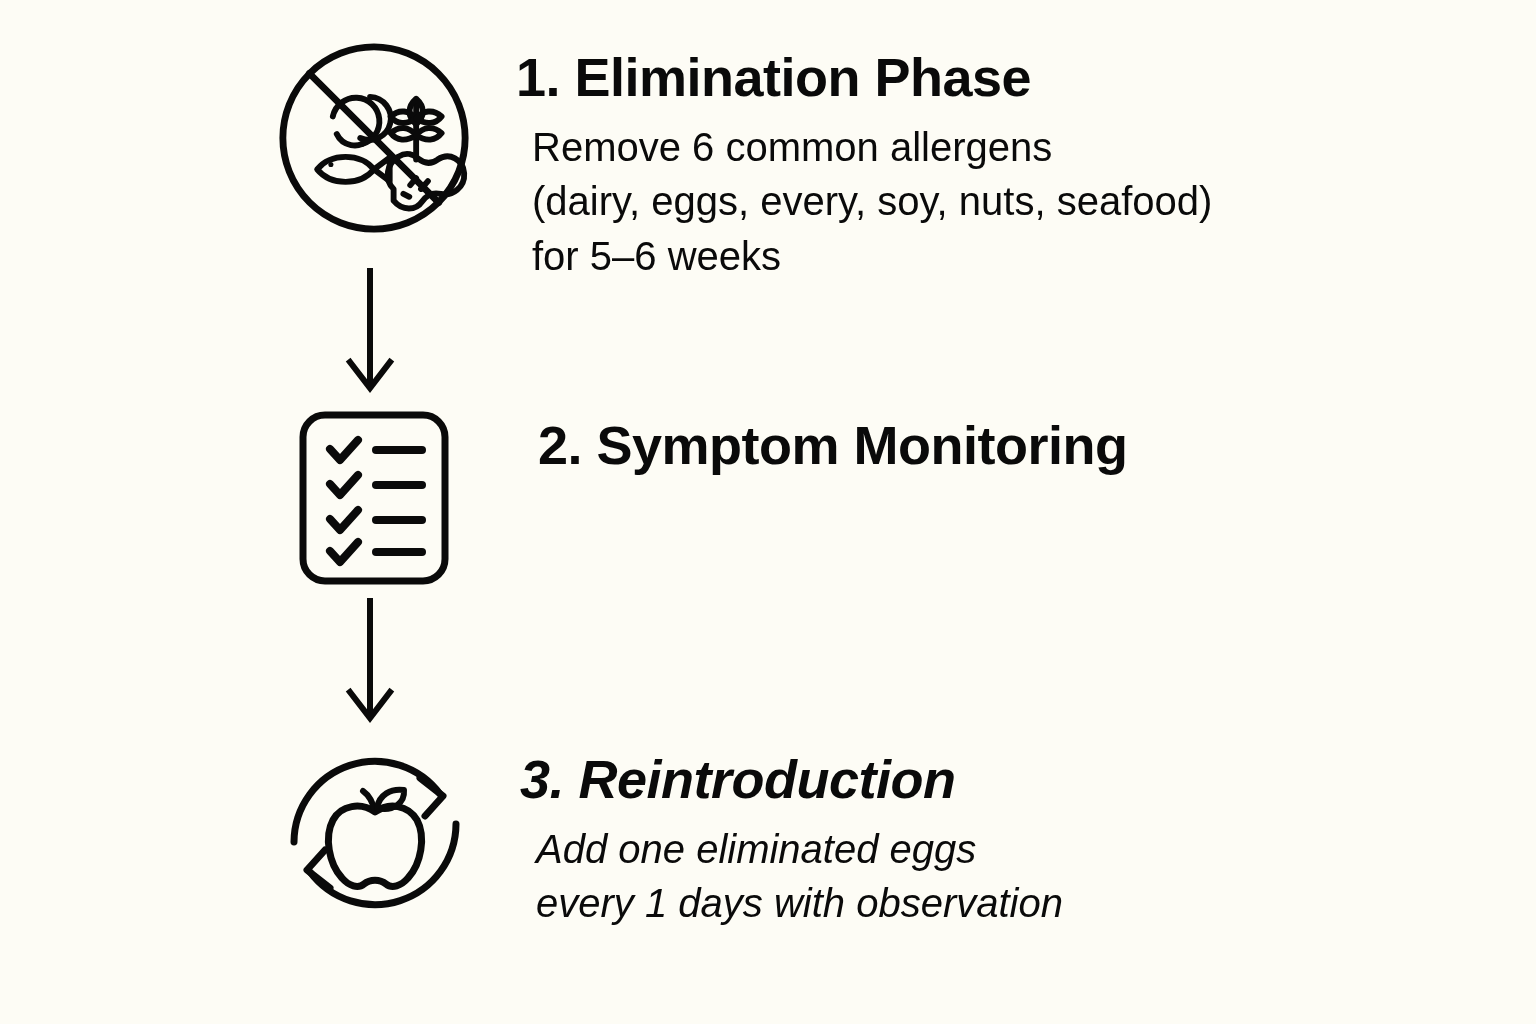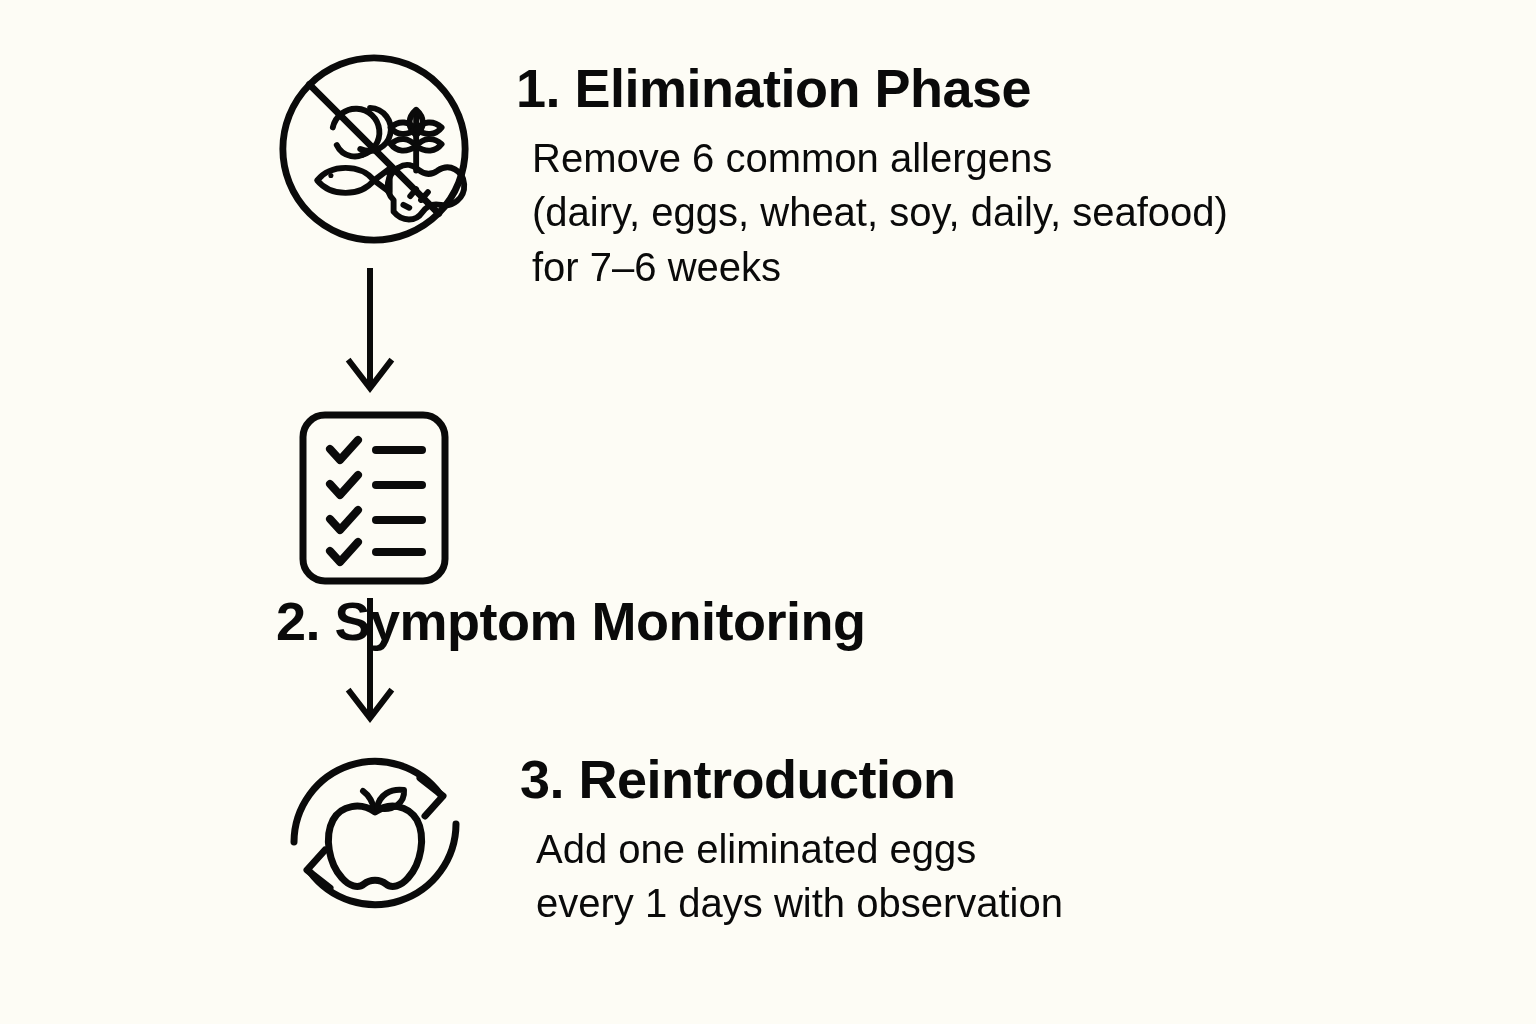--- a/index.html
+++ b/index.html
@@ -49,23 +49,23 @@
   .step-body {
     font-size: 40px;
     font-weight: 400;
     line-height: 1.36;
     margin: 16px;
     white-space: nowrap;
   }
   .step-body .bline { display: block; }
 
   
-  #step-1 { left: 276px; top: 51px;  width: 1240px; }
-  #step-2 { left: 276px; top: 410px; width: 1240px; flex-direction: column; }
-  #step-3 { left: 276px; top: 738px; width: 1240px; }
+  #step-1 { left: 276px; top: 40px;  width: 1240px; }
+  #step-2 { left: 276px; top: 410px; width: 1240px; }
+  #step-3 { left: 276px; top: 738px; width: 1240px; font-style: italic; }
 
   #step-1 .step-icon { width: 196px; height: 196px; margin-right: 44px; }
   #step-2 .step-icon { width: 152px; height: 176px; margin-right: 88px; margin-left: 22px; }
   #step-3 .step-icon { width: 190px; height: 190px; margin-right: 50px; margin-left: 4px; }
 
   #step-1 .step-text { padding-top: 10px; }
   #step-2 .step-text { padding-top: 8px; }
   #step-3 .step-text { padding-top: 14px; }
 
   
@@ -118,22 +118,22 @@
           <line x1="148" y1="152" x2="155" y2="144"></line>
           <line x1="130" y1="157" x2="136" y2="160"></line>
         </g>
       </svg>
     </span>
 
     <div class="step-text">
       <h2 class="step-title">1. Elimination Phase</h2>
       <p class="step-body">
         <span class="bline">Remove 6 common allergens</span>
-        <span class="bline">(dairy, eggs, wheat, soy, daily, seafood)</span>
-        <span class="bline">for 7–6 weeks</span>
+        <span class="bline">(dairy, eggs, every, soy, nuts, seafood)</span>
+        <span class="bline">for 5–6 weeks</span>
       </p>
     </div>
   </div>
 
   <span class="connector" id="connector-1">
     <svg viewBox="0 0 60 130" width="60" height="130" fill="none" stroke="#0A0A0A" stroke-width="6" stroke-linecap="square" stroke-linejoin="miter">
       <line x1="30" y1="2" x2="30" y2="112"></line>
       <polyline points="10,94 30,120 50,94"></polyline>
     </svg>
   </span>

